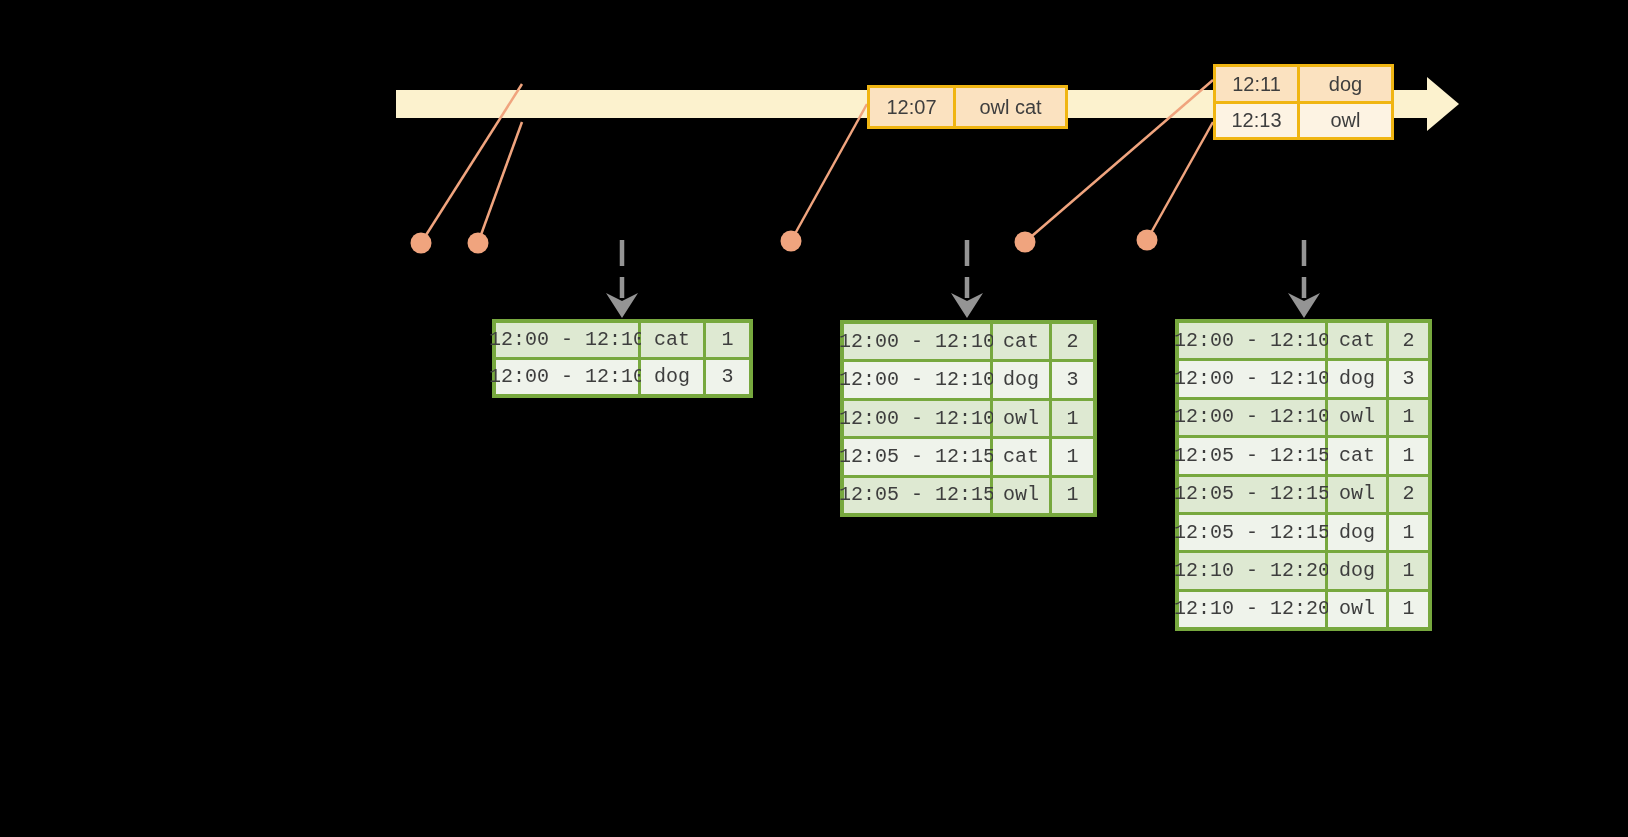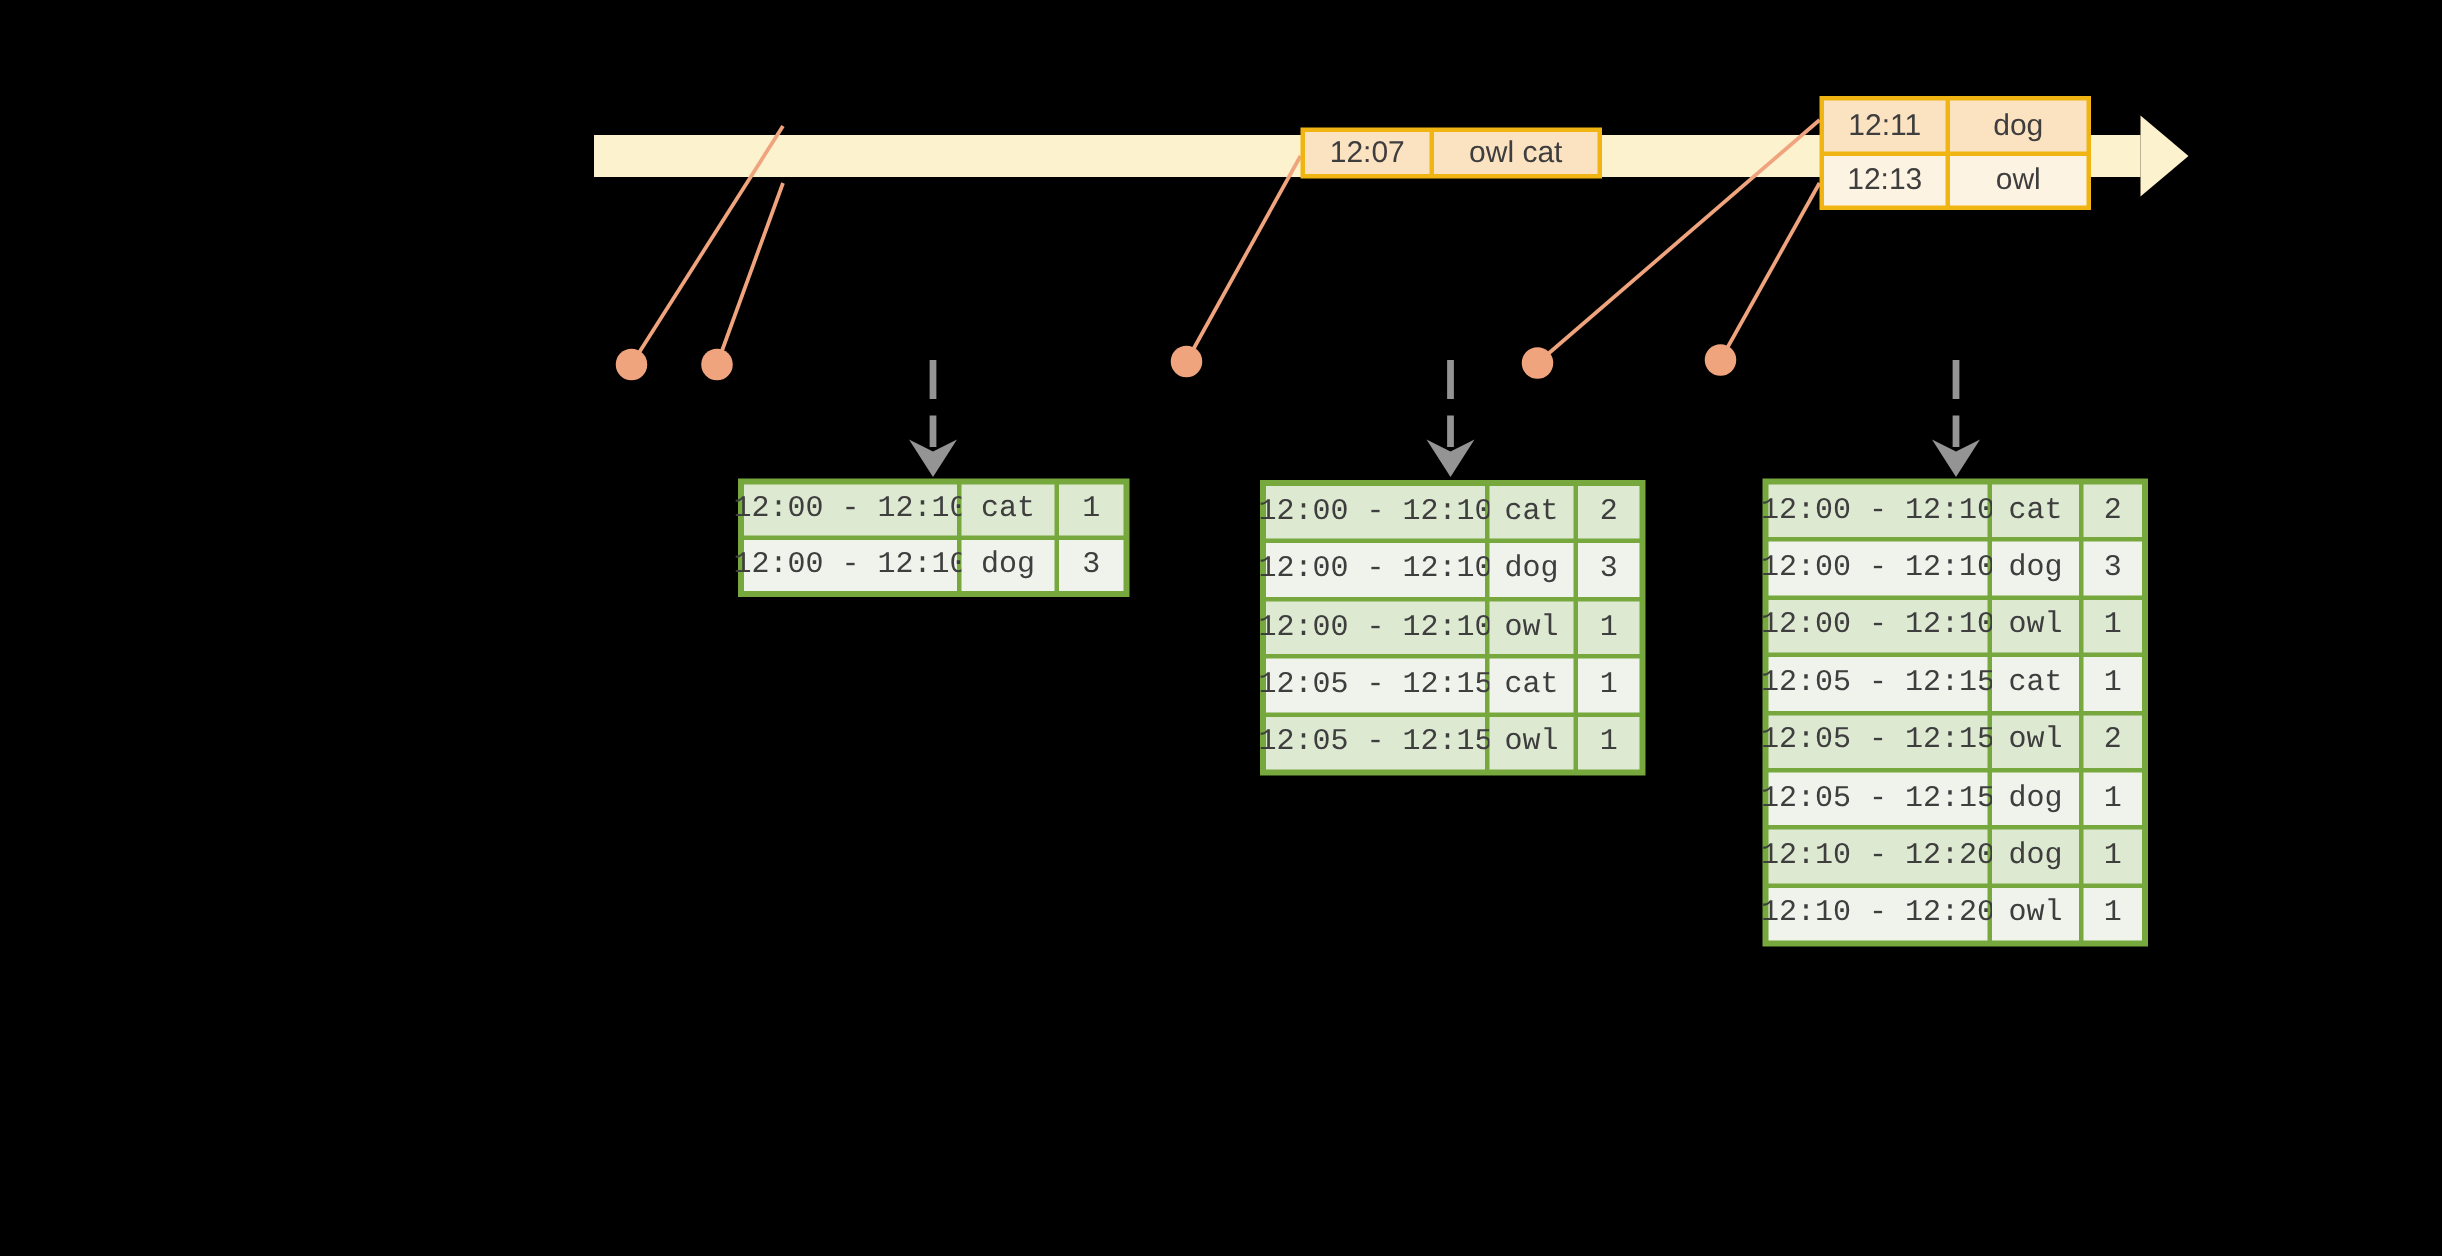--- a/index.html
+++ b/index.html
@@ -23,21 +23,21 @@
 
   
   .gtable{background:#77a83e;padding:4px;gap:3px;}
   .gtable .row{gap:3px;font-family:Liberation Mono, monospace;}
   .gtable .row:nth-child(odd) .cell{background:#dee9d2;}
   .gtable .row:nth-child(even) .cell{background:#eff3eb;}
 
   
   #e1{left:522px;top:64px;width:203px;height:78px;}
   #e1 .row{grid-template-columns:82px 1fr;}
-  #e2{left:867px;top:85px;width:201px;height:34px;}
+  #e2{left:867px;top:85px;width:201px;height:44px;}
   #e2 .row{grid-template-columns:83px 1fr;}
   #e3{left:1213px;top:64px;width:181px;height:76px;}
   #e3 .row{grid-template-columns:81px 1fr;}
 
   #g1{left:492px;top:319px;width:261px;height:79px;}
   #g1 .row{grid-template-columns:142px 62px 1fr;}
   #g2{left:840px;top:320px;width:257px;height:197px;}
   #g2 .row{grid-template-columns:146px 56px 1fr;}
   #g3{left:1175px;top:319px;width:257px;height:312px;}
   #g3 .row{grid-template-columns:146px 58px 1fr;}

